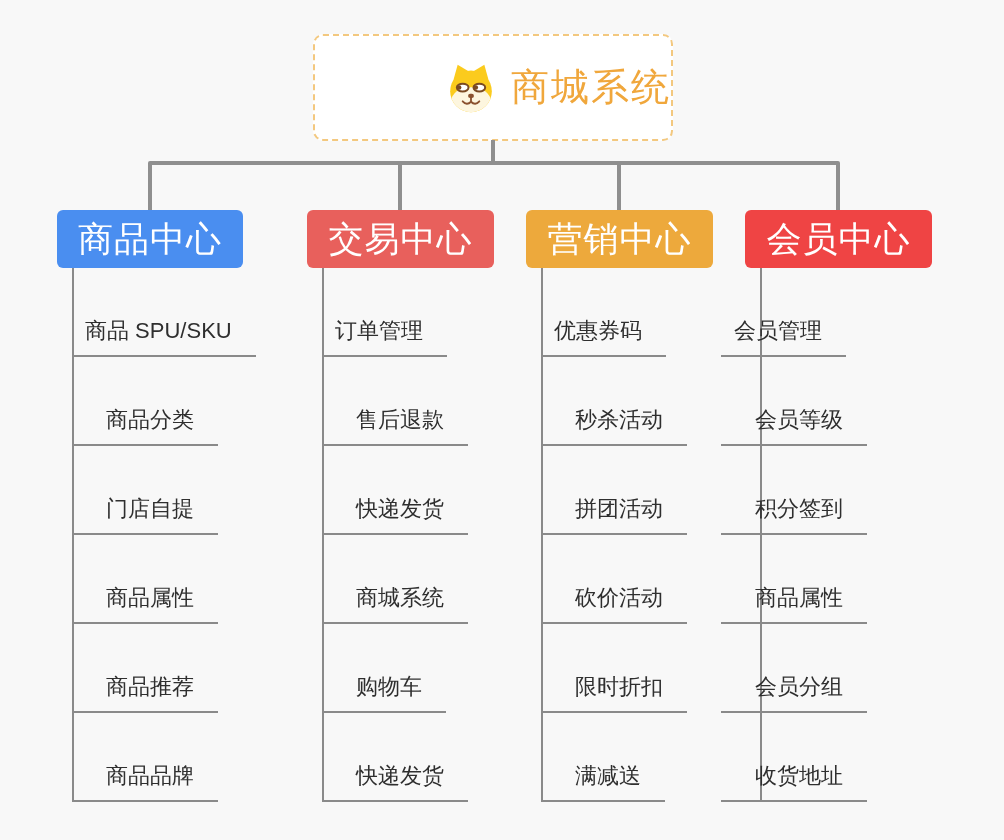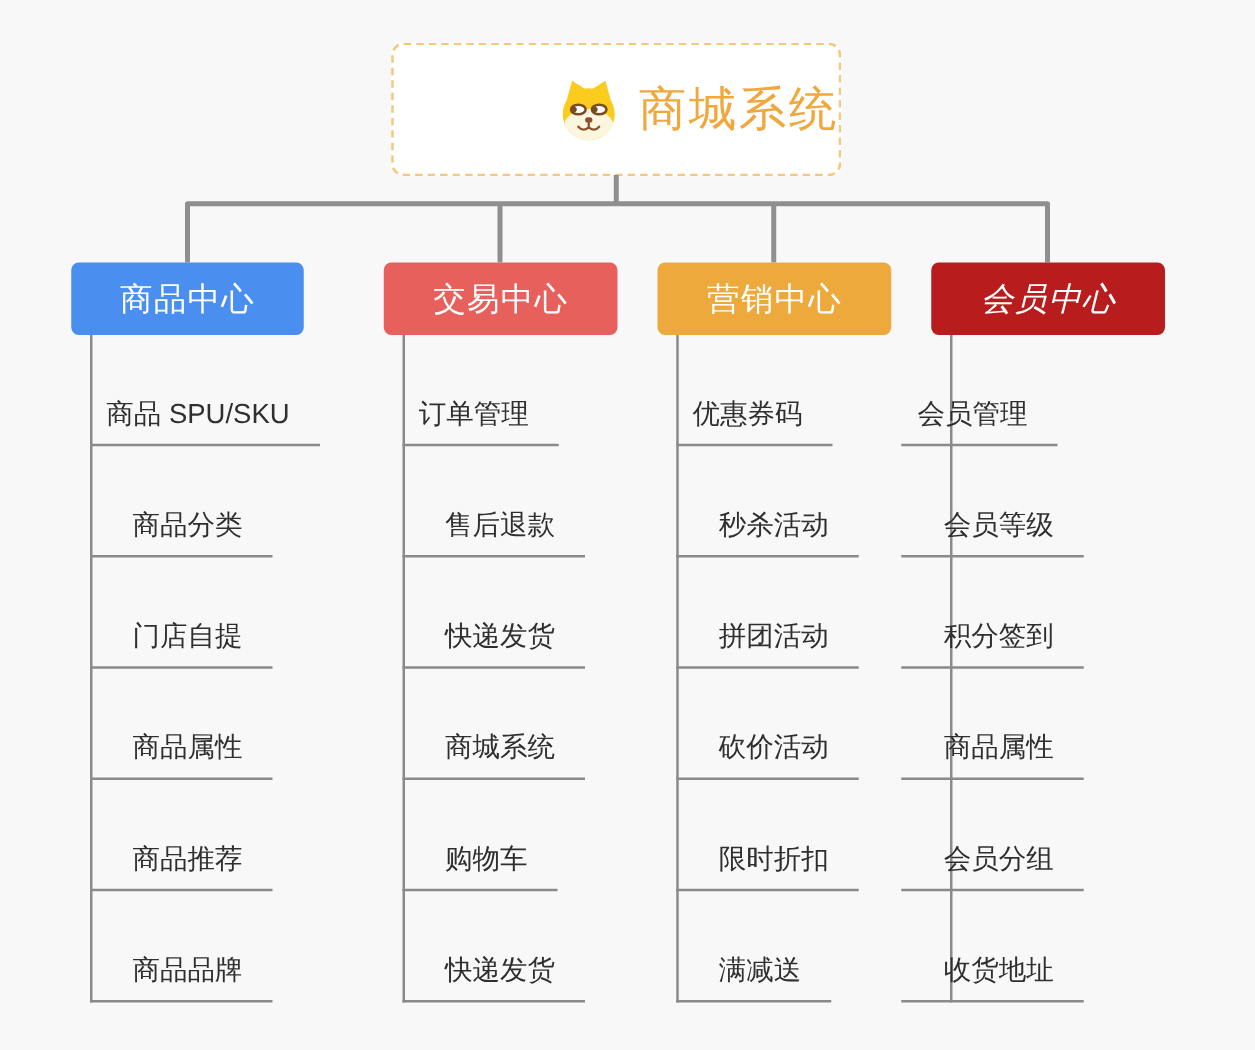--- a/index.html
+++ b/index.html
@@ -37,21 +37,21 @@
   .drop-1{left:398px;}
   .drop-2{left:617px;}
   .drop-3{left:836px;}
 
   
   .branch-header{
     position:absolute;top:210px;height:58px;
     border-radius:6px;
     box-sizing:border-box;
     display:flex;align-items:center;justify-content:center;
-    color:#ffffff;font-size:26px;letter-spacing:1px;
+    color:#ffffff;font-size:35px;letter-spacing:1px;
     white-space:nowrap;
   }
   .h0{left:57px;width:186px;}
   .h1{left:307px;width:187px;}
   .h2{left:526px;width:187px;}
   .h3{left:745px;width:187px;}
 
   
   .vline{
     position:absolute;top:268px;height:534px;width:2px;
@@ -112,21 +112,21 @@
   <div class="conn conn-stub"></div>
   <div class="conn conn-h"></div>
   <div class="conn conn-drop drop-0"></div>
   <div class="conn conn-drop drop-1"></div>
   <div class="conn conn-drop drop-2"></div>
   <div class="conn conn-drop drop-3"></div>
 
   <div class="branch-header h0" style="background-color: rgb(74, 142, 240);">商品中心</div>
   <div class="branch-header h2" style="background-color: rgb(237, 169, 60);">营销中心</div>
   <div class="branch-header h1" style="background-color: rgb(232, 96, 92);">交易中心</div>
-  <div class="branch-header h3" style="background-color: #b91c1c; font-style: italic;">会员中心</div>
+  <div class="branch-header h3" style="background-color: #ef4444;">会员中心</div>
 
   <div class="column c0">
     <div class="vline v0"></div>
     <div class="leaf r0">商品 SPU/SKU</div>
     <div class="leaf r1">商品分类</div>
     <div class="leaf r2">门店自提</div>
     <div class="leaf r3">商品属性</div>
     <div class="leaf r4">商品推荐</div>
     <div class="leaf r5">商品品牌</div>
   </div>

